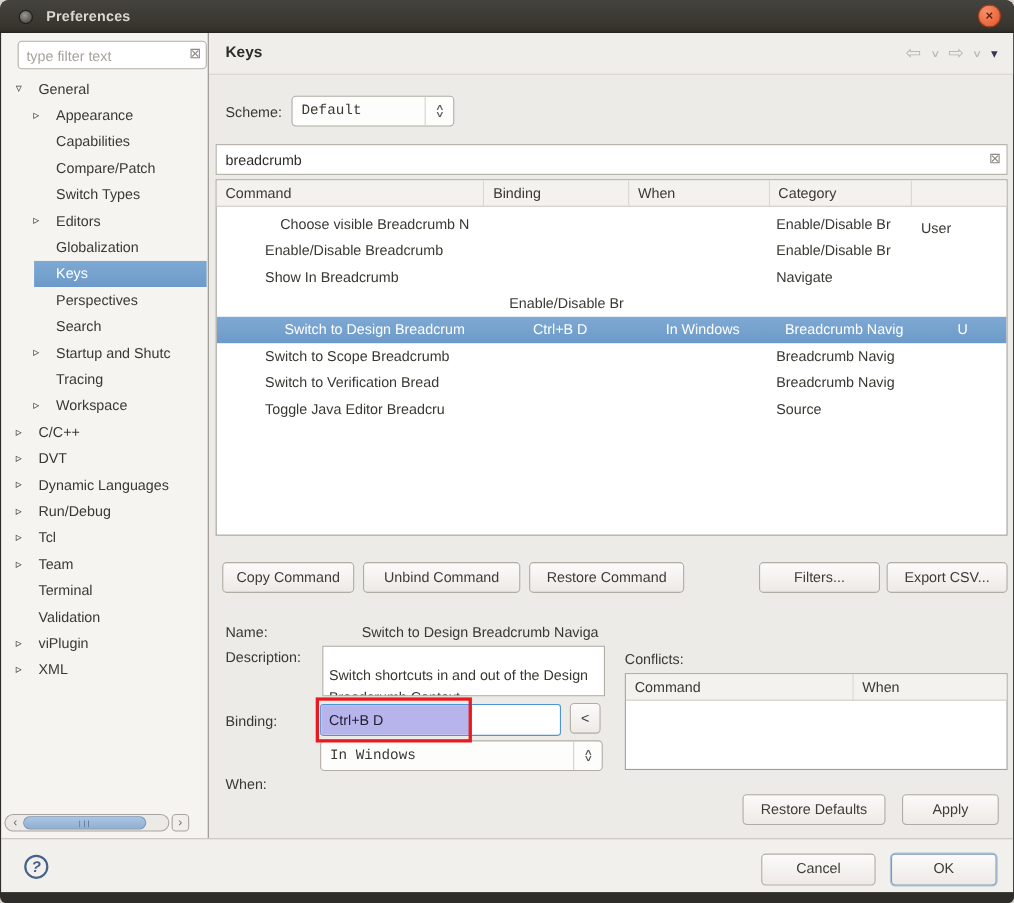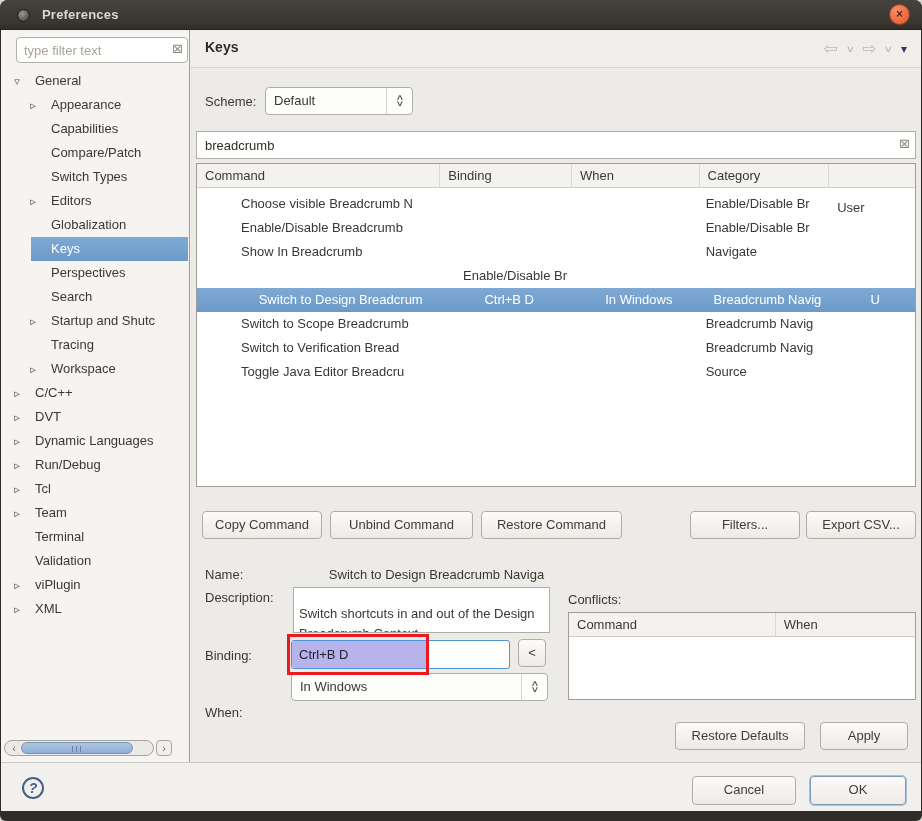--- a/index.html
+++ b/index.html
@@ -54,21 +54,21 @@
   .hscroll-grip { position:absolute; left:50%; top:3px; width:11px; height:6px; margin-left:-5px;
     background:repeating-linear-gradient(90deg,#66809e 0 1px,transparent 1px 4px); }
   .hscroll-right { position:absolute; left:156px; top:740px; width:16px; height:16px; background:#f1efec;
     border:1px solid #a8a49d; border-radius:4px; color:#6d6a64; font-size:11px; line-height:14px; text-align:center; }
 
   
   .btn { position:absolute; height:28px; background:linear-gradient(#fcfbfa,#edeae6); border:1px solid #b1ada5;
     border-radius:4px; color:#3e3c37; text-align:center; line-height:26px; padding:0 10px; }
   .btn.focused { border-color:#7e9cba; box-shadow:0 0 0 1px #a9c1d8; }
   .combo { position:absolute; height:28px; background:#fdfdfc; border:1px solid #b1ada5; border-radius:4px; }
-  .combo .val { position:absolute; left:8px; top:5px; white-space:nowrap; }
+  .combo .val { position:absolute; left:8px; top:5px; white-space:nowrap;font-family:Liberation Mono, monospace; }
   .combo .spin { position:absolute; right:0; top:0; width:26px; height:100%; border-left:1px solid #d4d1cb;
     display:flex; flex-direction:column; align-items:center; justify-content:center; color:#55534e; }
   .combo .spin span { font-size:8px; line-height:6px; transform:scaleX(1.5); }
 
   .search-wrap { position:absolute; left:196px; top:131px; width:720px; height:28px; }
   .search-wrap input { width:100%; height:100%; border:1px solid #b1ada5; background:#fff; padding:0 24px 0 8px; font:inherit; color:#2f2d29; }
   .search-wrap .clear-ic { right:6px; top:5px; }
 
   
   .ktable { position:absolute; left:196px; top:163px; width:720px; height:324px; background:#fff; border:1px solid #a19d96; }
@@ -257,21 +257,21 @@
   <div class="ktable">
     <div class="thead" id="ktable-head">
         <div class="th" style="width: 244px;">Command</div>
         <div class="th" style="width: 132px;">Binding</div>
         <div class="th" style="width: 128px;">When</div>
         <div class="th" style="width: 130px;">Category</div>
         <div class="th" style="width: 86px;">User</div>
       </div>
     <div class="tbody" id="ktable-body">
         <div class="krow">
-          <div class="cell cmd" style="width: 244px;">Choose visible Breadcrumb N</div>
+          <div class="cell cmd" style="width: 244px; text-align: center;">Choose visible Breadcrumb N</div>
           <div class="cell" style="width: 132px;"></div>
           <div class="cell" style="width: 128px;"></div>
           <div class="cell" style="width: 130px;">Enable/Disable Br</div>
           <div class="cell" style="width: 86px;"></div>
         </div>
         <div class="krow">
           <div class="cell cmd" style="width: 244px;">Enable/Disable Breadcrumb</div>
           <div class="cell" style="width: 132px;"></div>
           <div class="cell" style="width: 128px;"></div>
           <div class="cell" style="width: 130px;">Enable/Disable Br</div>

